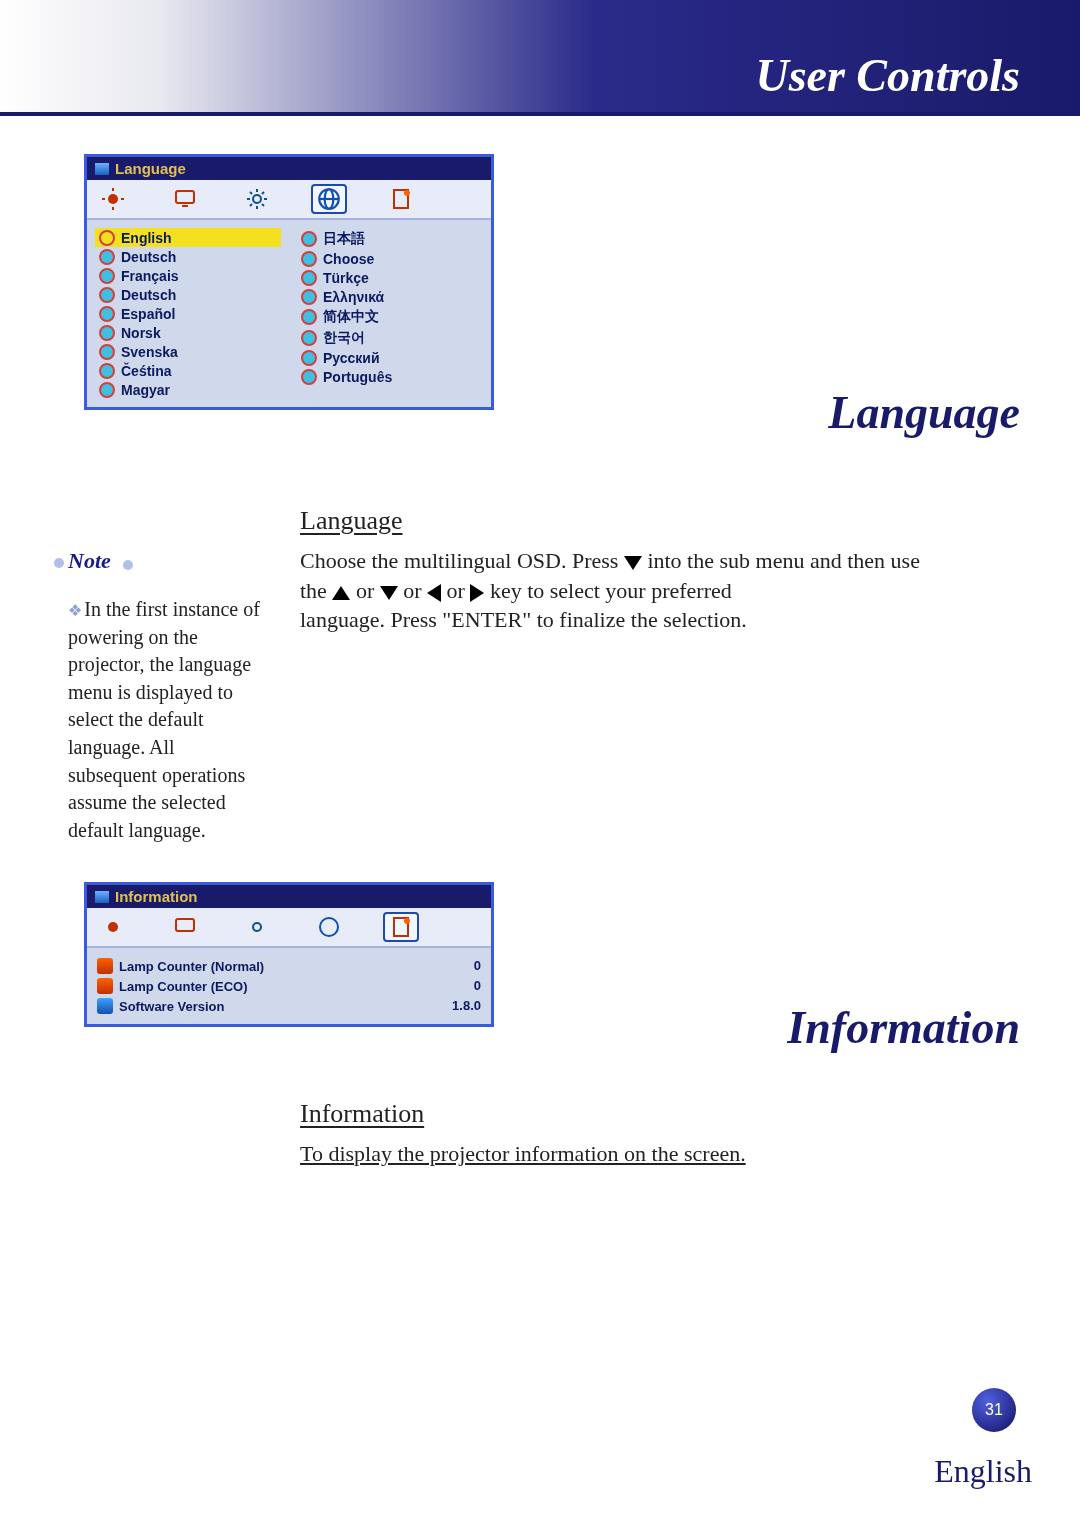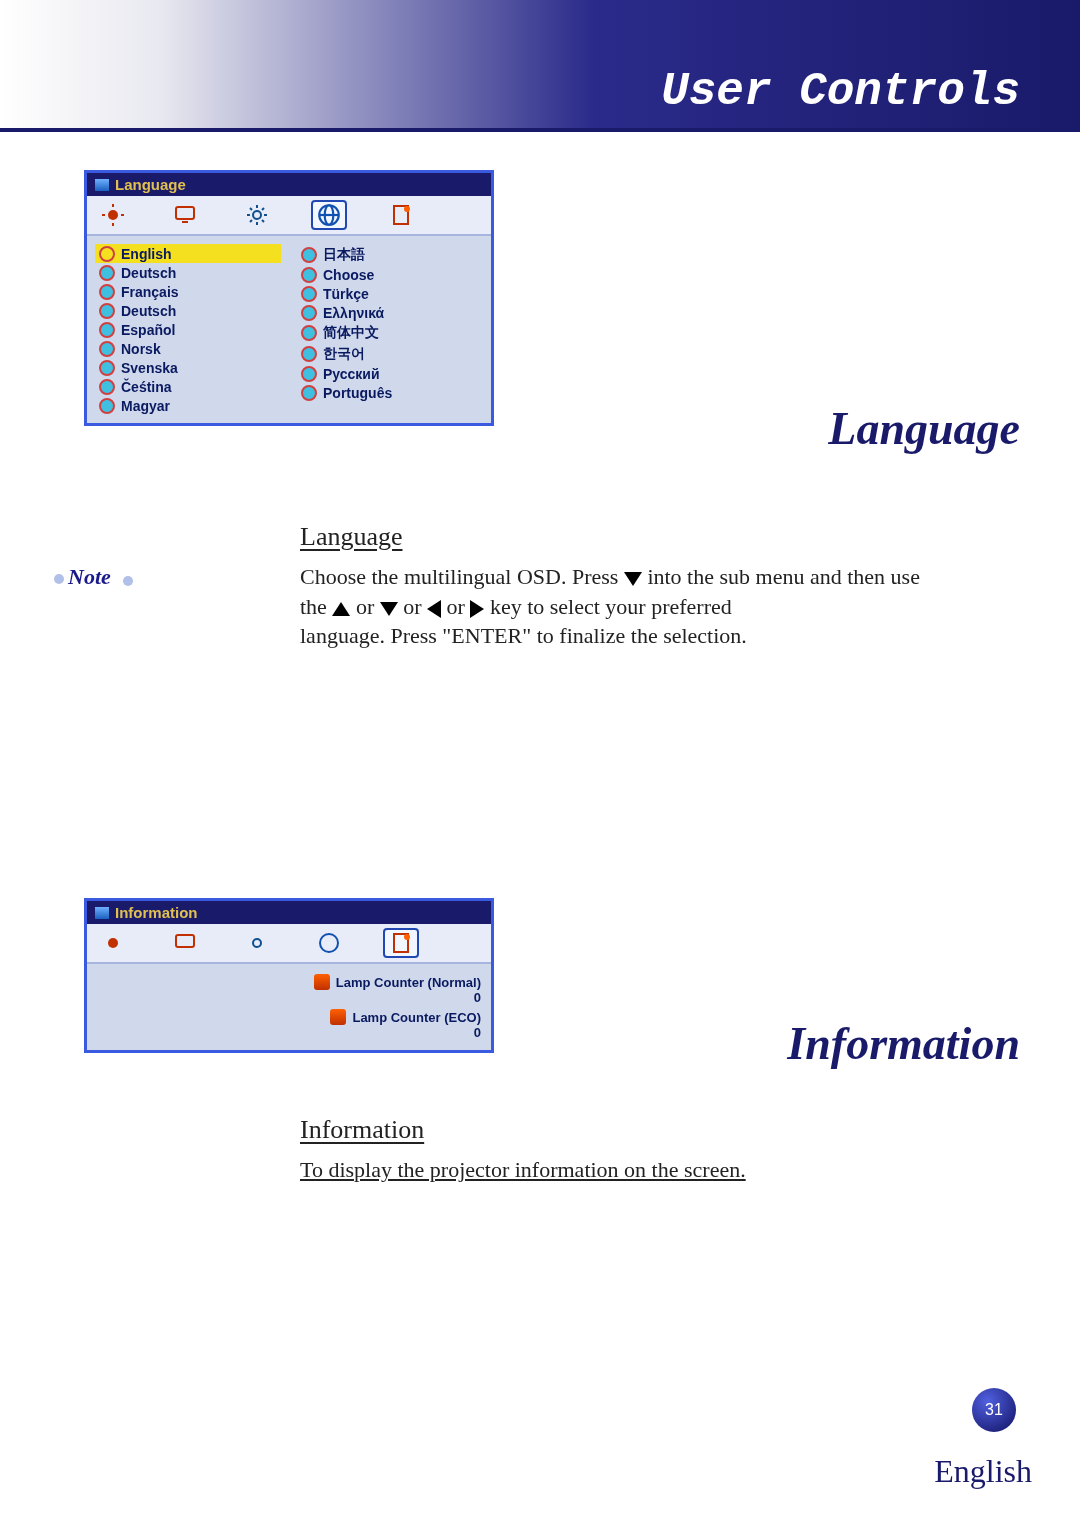--- a/index.html
+++ b/index.html
@@ -5,25 +5,24 @@
   * { box-sizing: border-box; margin: 0; padding: 0; }
   body {
     width: 1080px;
     height: 1532px;
     font-family: "Palatino Linotype", "Book Antiqua", Palatino, serif;
     background: #fff;
     position: relative;
     overflow: hidden;
   }
   .header-band {
-    height: 132px;
+    height: 116px;
     background: linear-gradient(to right, #ffffff 0%, #e8e8f0 15%, #2a2a8a 55%, #1a1a6a 100%);
     border-bottom: 4px solid #1a1a6a;
     position: relative;
-    font-family: Liberation Mono, monospace;
   }
   .header-title {
     position: absolute;
     right: 60px;
     bottom: 10px;
     font-style: italic;
     font-size: 46px;
     color: #fff;
     font-weight: 600;
   }
@@ -196,26 +195,25 @@
     border: 3px solid #3a5adf;
     background: #d8dff8;
     font-family: Arial, sans-serif;
   }
   .osd-info-body {
     background: #d0d8ec;
     padding: 8px 8px;
   }
   .info-row {
     display: flex;
-    align-items: flex-end;
+    align-items: flex-start;
     font-size: 13px;
     font-weight: bold;
     color: #0a1a60;
     padding: 2px 2px;
-    flex-direction: column;
   }
   .info-row .lbl { flex: 1; display:flex; align-items:center; gap:6px; }
   .info-row .val { color: #0a1a60; }
   .info-icon {
     width: 16px; height: 16px;
     display:inline-block;
     background: linear-gradient(#ff6000,#c03000);
     border-radius: 3px;
   }
   .info-icon.blue { background: linear-gradient(#40a0ff,#1050b0); }
@@ -390,20 +388,23 @@
     <span> or </span>
     <span class="arrow left"></span>
     <span> or </span>
     <span class="arrow right"></span>
     <span>key to select your preferred</span><br>
     <span>language. Press "ENTER" to finalize the selection.</span>
   </div>
 
   <div class="note-block">
     <div class="note-label">Note</div>
+    <div class="note-text">
+      <span class="note-bullet">❖</span><span>In the first instance of powering on the projector, the language menu is displayed to select the default language. All subsequent operations assume the selected default language.</span>
+    </div>
   </div>
 
   <div class="osd-info">
     <div class="osd-titlebar">
       <span class="win-icon"></span>
       <span>Information</span>
     </div>
     <div class="osd-tabs">
       <div class="osd-tab">
         <svg width="24" height="24" viewBox="0 0 24 24" class="tab-svg-sun">
@@ -440,20 +441,27 @@
           </span>
         <span class="val">0</span>
       </div>
       <div class="info-row">
         <span class="lbl">
             <span class="info-icon"></span>
             <span>Lamp Counter (ECO)</span>
           </span>
         <span class="val">0</span>
       </div>
+      <div class="info-row">
+        <span class="lbl">
+            <span class="info-icon blue"></span>
+            <span>Software Version</span>
+          </span>
+        <span class="val">1.8.0</span>
+      </div>
     </div>
   </div>
 
   <div class="big-title info">Information</div>
   <div class="section-heading info">Information</div>
   <div class="body-text info">To display the projector information on the screen.</div>
 
 </div>
 
 <div class="page-badge">31</div>

